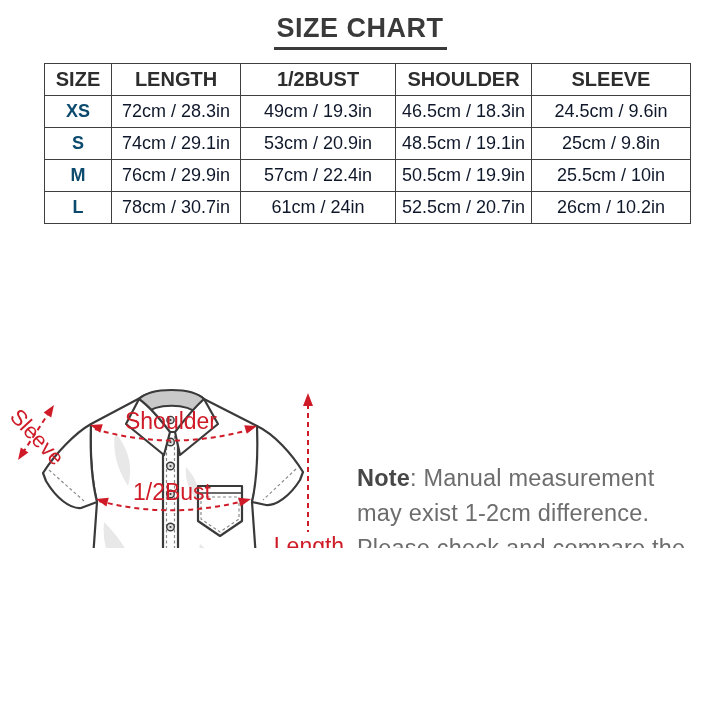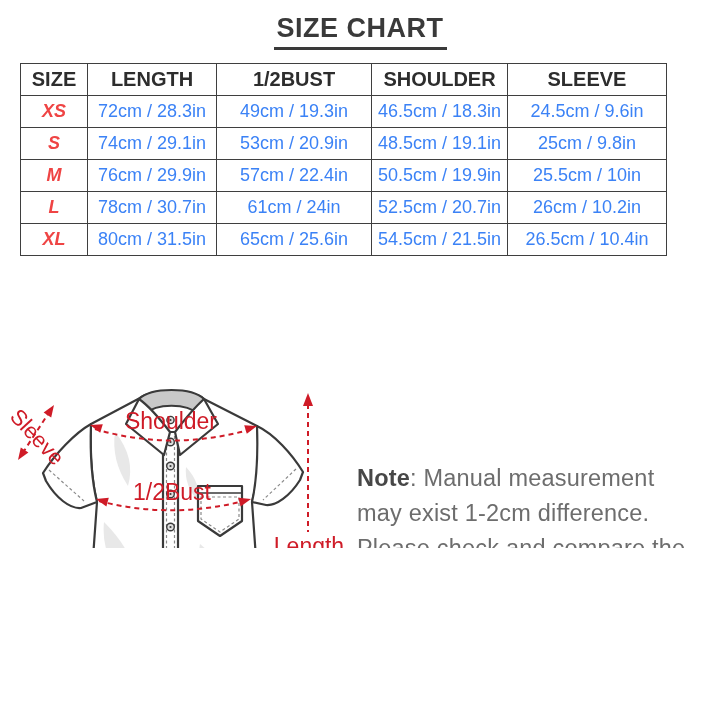--- a/index.html
+++ b/index.html
@@ -3,27 +3,27 @@
 <meta charset="utf-8">
 <style>
   html,body{margin:0;padding:0;background:#fff;}
   body{width:720px;height:720px;font-family:"Liberation Sans",sans-serif;}
   .page{position:relative;width:720px;height:548px;background:#fff;overflow:hidden;}
 
   .title-wrap{position:absolute;top:13px;left:0;width:720px;text-align:center;}
   .title-wrap span{display:inline-block;font-size:27px;font-weight:bold;letter-spacing:.5px;
     color:#3a3a3a;border-bottom:3px solid #3a3a3a;padding:0 3px 3px 3px;}
 
-  table.size-table{position:absolute;left:20px;top:63px;width:646px;border-collapse:collapse;
+  table.size-table{position:absolute;left:44px;top:63px;width:646px;border-collapse:collapse;
     table-layout:fixed;background:#fff;}
   .size-table th,.size-table td{border:1px solid #3f3f3f;text-align:center;vertical-align:middle;
     padding:0;overflow:hidden;white-space:nowrap;}
   .size-table th{height:31px;font-size:20px;font-weight:bold;color:#2d2d2d;}
-  .size-table td{height:31px;font-size:18px;color:#3b82f6;}
-  .size-table td.size-col{font-weight:bold;color:#ef4444;font-style:italic;}
+  .size-table td{height:31px;font-size:18px;color:#0f172a;}
+  .size-table td.size-col{font-weight:bold;color:#0c4a6e;}
   .c1{width:67px}.c2{width:129px}.c3{width:155px}.c4{width:136px}.c5{width:159px}
 
   svg.diagram{position:absolute;left:0;top:372px;}
 
   .note{position:absolute;left:357px;top:461px;width:332px;font-size:23.5px;line-height:35px;
     color:#6d6d6d;letter-spacing:.2px;}
   .note b{color:#474747;font-weight:bold;}
 
   .shirt-line{fill:#ffffff;stroke:#3a3a3a;stroke-width:2.2;stroke-linejoin:round;}
   .stitch{fill:none;stroke:#8a8a8a;stroke-width:1.2;stroke-dasharray:3 2.5;}
@@ -80,27 +80,20 @@
           <td>50.5cm / 19.9in</td>
           <td>25.5cm / 10in</td>
         </tr>
         <tr>
           <td class="size-col">L</td>
           <td>78cm / 30.7in</td>
           <td>61cm / 24in</td>
           <td>52.5cm / 20.7in</td>
           <td>26cm / 10.2in</td>
         </tr>
-        <tr>
-          <td class="size-col">XL</td>
-          <td>80cm / 31.5in</td>
-          <td>65cm / 25.6in</td>
-          <td>54.5cm / 21.5in</td>
-          <td>26.5cm / 10.4in</td>
-        </tr>
       </tbody>
   </table>
 
   <svg class="diagram" width="360" height="345" viewBox="0 0 360 345">
 
     <g>
 
       <path class="shirt-line" d="M 91,52 L 140,26 C 152,17 192,17 204,27 L 257,54
            L 259,82 C 258,102 256,116 252,130
            L 257,200 L 258,289

